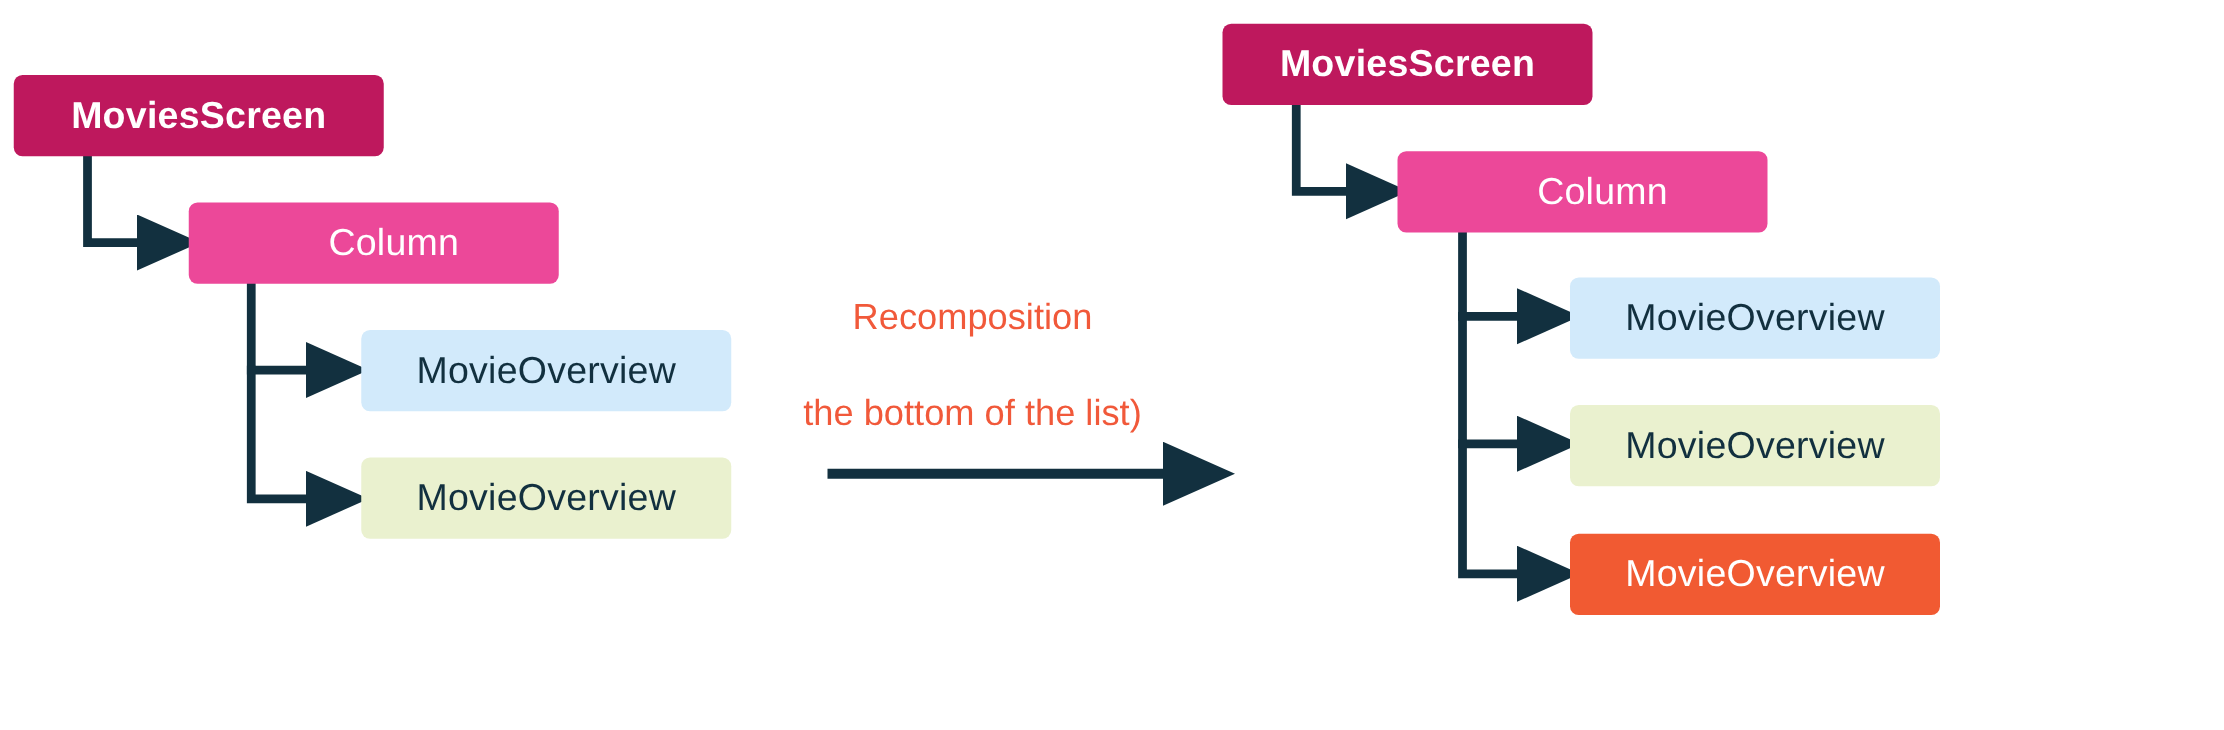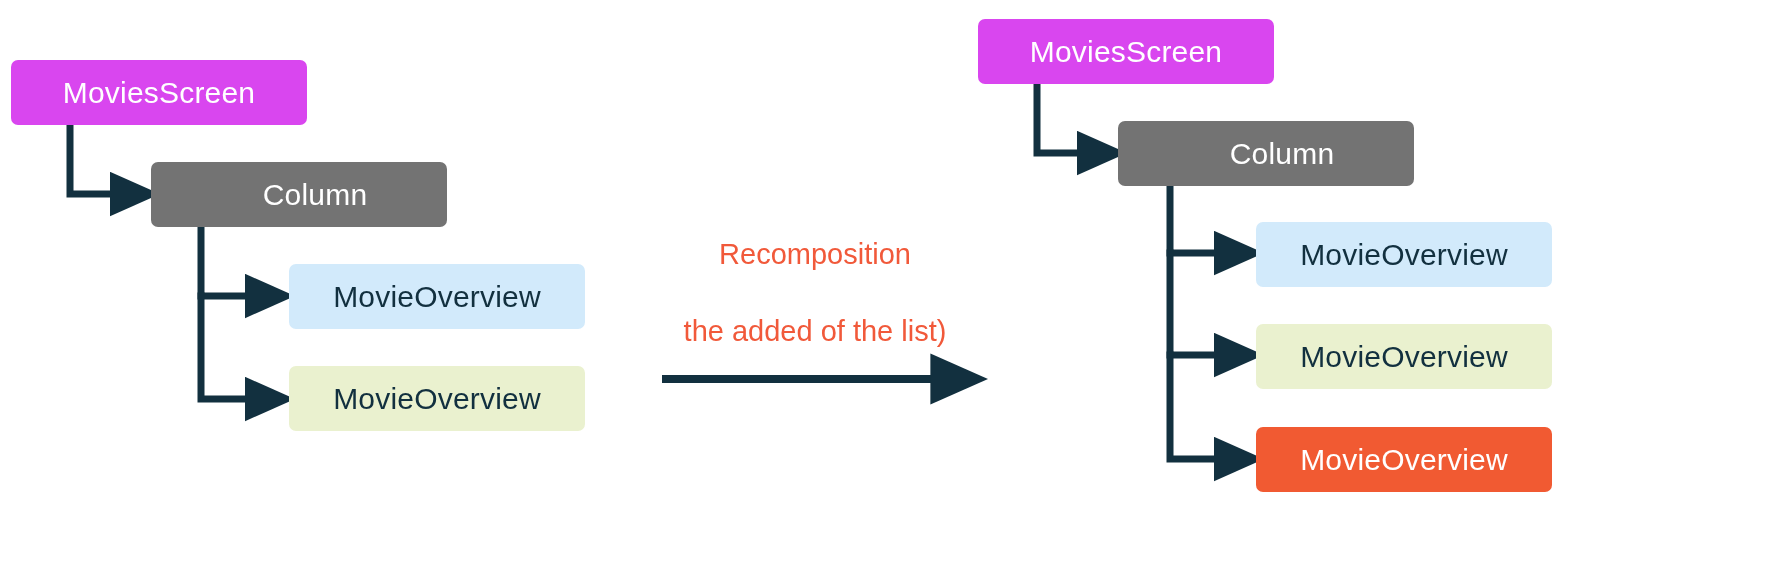--- a/index.html
+++ b/index.html
@@ -22,22 +22,22 @@
     box-sizing: border-box;
     display: flex;
     align-items: center;
     justify-content: center;
     border-radius: 7px;
     font-size: 30px;
     line-height: 1;
     letter-spacing: 0.2px;
     white-space: nowrap;
   }
-  .node-green { background: #d946ef; color: #ffffff; }
-  .node-blue  { background: #737373; color: #ffffff; padding-left: 32px; }
+  .node-green { background: #be185d; color: #ffffff; font-weight: bold; }
+  .node-blue  { background: #ec4899; color: #ffffff; padding-left: 32px; }
   .node-lightblue { background: #d2eafb; color: #12303f; }
   .node-cream { background: #eaf1cf; color: #12303f; }
   .node-orange { background: #f15a32; color: #ffffff; }
 
   .connectors {
     position: absolute;
     left: 0;
     top: 0;
     width: 1779px;
     height: 584px;
@@ -107,23 +107,23 @@
   </div>
 
   <div class="node node-lightblue" style="left:289px; top:264px; width:296px; height:65px;">
     <span>MovieOverview</span>
   </div>
 
   <div class="node node-cream" style="left:289px; top:366px; width:296px; height:65px;">
     <span>MovieOverview</span>
   </div>
 
-  <div class="center-label" style="left:655px; top:196px; width:320px;">
+  <div class="center-label" style="left:618px; top:196px; width:320px;">
     <div>Recomposition</div>
-    <div>the added of the list)</div>
+    <div>the bottom of the list)</div>
   </div>
 
   <div class="node node-green" style="left:978px; top:19px; width:296px; height:65px;">
     <span>MoviesScreen</span>
   </div>
 
   <div class="node node-blue" style="left:1118px; top:121px; width:296px; height:65px;">
     <span>Column</span>
   </div>
 

